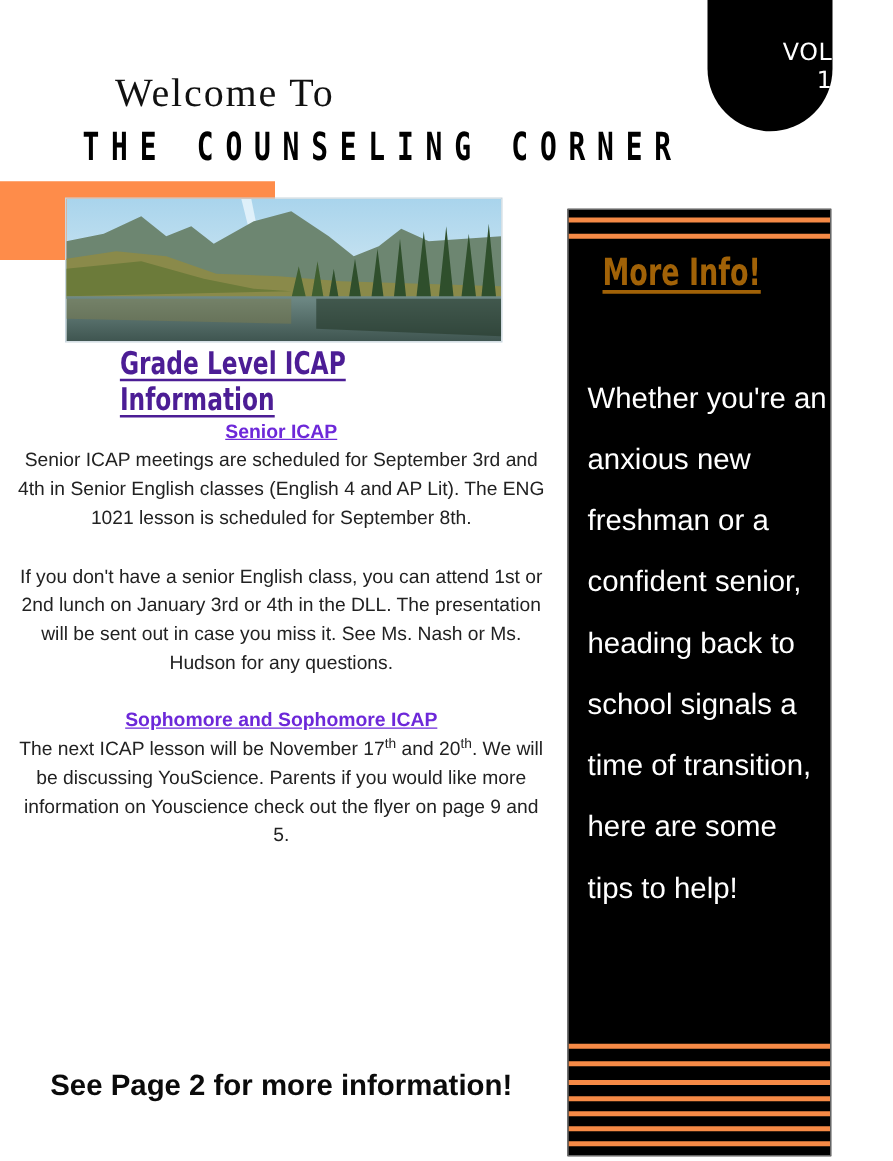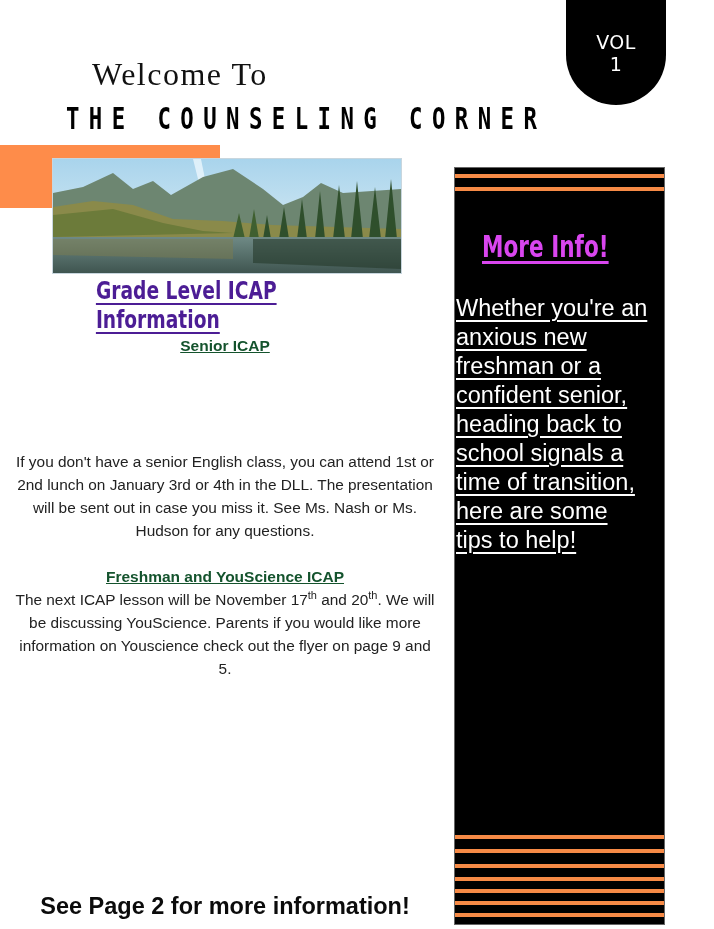--- a/index.html
+++ b/index.html
@@ -1,21 +1,21 @@
 <!DOCTYPE html>
 <html><head>
 <meta charset="utf-8">
 <style>
   html, body { margin:0; padding:0; }
   body { width:714px; height:929px; position:relative; background:#ffffff; overflow:hidden;
          font-family:"Liberation Sans", sans-serif; color:#1a1a1a; }
   .abs { position:absolute; }
 
   .vol-tab { left:566px; top:0; width:100px; height:105px; background:#000;
-             border-radius:0 0 50px 50px; color:#fff; text-align:center;
+             border-radius:0 0 50px 50px; color:#fff; text-align:right;
              font-family:"DejaVu Sans", sans-serif; font-size:19px; line-height:22px; }
   .vol-tab .vol-text { padding-top:31px; letter-spacing:0.5px; }
 
   .welcome { left:92px; top:56px; font-family:Liberation Serif, serif; font-weight:200;
              font-size:32px; letter-spacing:1.5px; color:#111; }
   .title { left:66px; top:100px; font-family:"DejaVu Sans Mono", monospace; font-weight:bold;
            font-size:31px; letter-spacing:13.1px; color:#000; transform:scaleX(0.72); transform-origin:left top;
            white-space:nowrap; }
 
   .orange-block { left:0; top:145px; width:220px; height:63px; background:#fe8c4a; }
@@ -24,39 +24,39 @@
            border:1px solid #c8d6de; }
   .photo svg { display:block; }
 
   .grade-heading { left:67px; top:276px; width:340px; 
                    font-family:"DejaVu Sans Condensed","DejaVu Sans", sans-serif; font-weight:bold;
                    font-size:25px; color:#4c1d95; }
   .grade-heading span { display:inline-block; transform:scaleX(0.83); text-decoration:underline; text-decoration-thickness:2px; text-underline-offset:4px; }
 
   .content { left:12px; width:426px; text-align:center; font-family:"Liberation Sans", sans-serif;
              font-size:15.4px; line-height:23px; color:#222; }
-  .content h3 { margin:0; font-size:15.5px; font-weight:bold; text-decoration:underline; color:#14532d; }
+  .content h3 { margin:0; font-size:15.5px; font-weight:bold; text-decoration:underline; color:#6d28d9; }
   .content p { margin:0; }
   .senior { top:334px; }
   .senior-p2 { top:450px; }
   .fresh { top:565px; }
   sup { font-size:11px; line-height:0; vertical-align:6px; }
 
-  .footer-note { left:0; top:893px; width:450px; text-align:center; font-family:"Liberation Sans", sans-serif;
+  .footer-note { left:0; top:855px; width:450px; text-align:center; font-family:"Liberation Sans", sans-serif;
                  font-weight:bold; font-size:23.5px; color:#0b0b0b; }
 
   .sidebar { left:454px; top:167px; width:211px; height:758px; background:#000;
              border:1px solid #666; box-sizing:border-box; }
   .stripe { position:absolute; left:0; width:100%; height:4px; background:#f68a46; }
   .more-info { position:absolute; left:27px; top:33px; font-family:"DejaVu Sans Condensed","DejaVu Sans", sans-serif;
-               font-weight:bold; font-size:30px; color:#d946ef;margin-top:28px; }
+               font-weight:bold; font-size:30px; color:#a16207; }
   .more-info span { display:inline-block; transform:scaleX(0.8); transform-origin:left center;
                     text-decoration:underline; text-decoration-thickness:3px; text-underline-offset:4px; }
-  .sidebar-text { position:absolute; left:1px; top:126px; width:192px; font-family:"Liberation Sans", sans-serif;
-                  font-size:23.5px; line-height:29px; color:#fff; text-decoration:underline;
+  .sidebar-text { position:absolute; left:15px; top:126px; width:192px; font-family:"Liberation Sans", sans-serif;
+                  font-size:23.5px; line-height:49px; color:#fff; 
                   text-decoration-thickness:1.5px; text-underline-offset:4px; }
 </style>
 </head>
 <body>
 
 <div class="abs vol-tab">
   <div class="vol-text">
     <div>VOL</div>
     <div>1</div>
   </div>
@@ -91,27 +91,28 @@
     <path d="M200 80 L348 80 L348 110 L200 104 Z" fill="#24382a" opacity="0.6"></path>
   </svg>
 </div>
 
 <div class="abs grade-heading">
   <span>Grade Level ICAP Information</span>
 </div>
 
 <div class="abs content senior">
   <h3>Senior ICAP</h3>
+  <p>Senior ICAP meetings are scheduled for September 3rd and 4th in Senior English classes (English 4 and AP Lit). The ENG 1021 lesson is scheduled for September 8th.</p>
 </div>
 <div class="abs content senior-p2">
   <p>If you don't have a senior English class, you can attend 1st or 2nd lunch on January 3rd or 4th in the DLL. The presentation will be sent out in case you miss it. See Ms. Nash or Ms. Hudson for any questions.</p>
 </div>
 
 <div class="abs content fresh">
-  <h3>Freshman and YouScience ICAP</h3>
+  <h3>Sophomore and Sophomore ICAP</h3>
   <p><span>The next ICAP lesson will be November 17</span><sup>th</sup><span> and 20</span><sup>th</sup><span>. We will be discussing YouScience. Parents if you would like more information on Youscience check out the flyer on page 9 and 5.</span></p>
 </div>
 
 <div class="abs footer-note">See Page 2 for more information!</div>
 
 <div class="abs sidebar">
   <div class="stripe" style="top:6px"></div>
   <div class="stripe" style="top:19px"></div>
 
   <div class="more-info">

